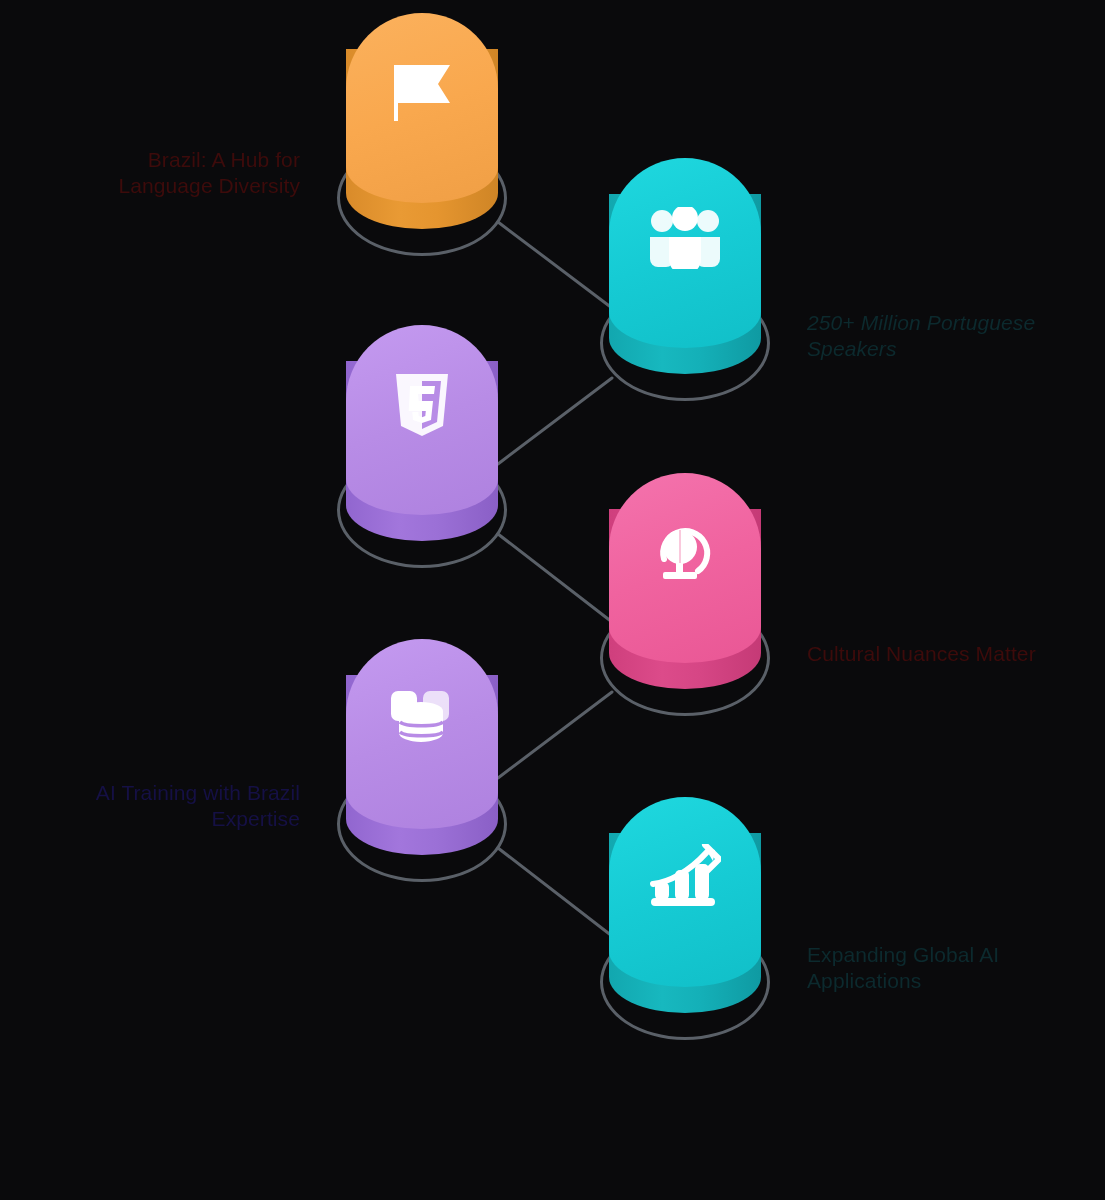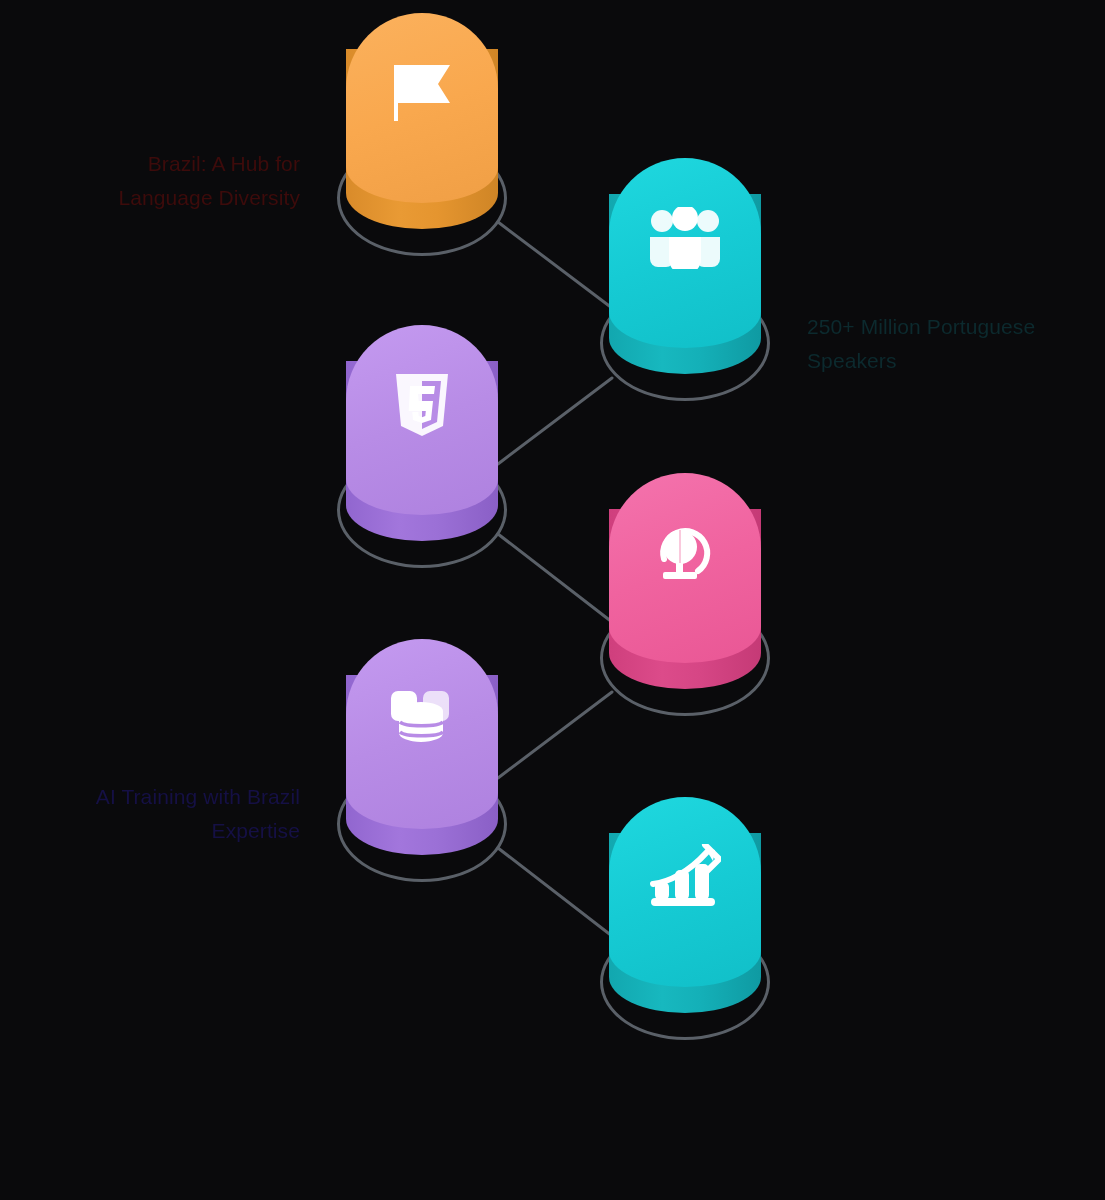--- a/index.html
+++ b/index.html
@@ -54,21 +54,21 @@
   .c-purple .body { background: linear-gradient(90deg,#9166cf 0%,#a276dc 35%,#9b70d6 60%,#8a5fc6 100%); }
   .c-purple .top  { background: linear-gradient(160deg,#c49af0 0%,#b88ce6 50%,#ae81df 100%); }
 
   .c-pink .body { background: linear-gradient(90deg,#cf3f7d 0%,#dc4b8a 35%,#d64685 60%,#c53a76 100%); }
   .c-pink .top  { background: linear-gradient(160deg,#f473ad 0%,#f0639f 50%,#e95795 100%); }
 
   .label {
     position: absolute;
     z-index: 5;
     font-size: 21px;
-    line-height: 34px;
+    line-height: 26px;
     letter-spacing: .1px;
   }
   .label.left  { text-align: right; }
   .label.right { text-align: left; }
 
   .t-red   { color: #3d0b0b; }
   .t-navy  { color: #151045; }
   .t-teal  { color: #0c2a2e; }
 </style>
 </head>
@@ -118,21 +118,21 @@
           <circle cx="14" cy="14" r="11" fill="#ffffff" opacity=".92"></circle>
           <circle cx="60" cy="14" r="11" fill="#ffffff" opacity=".92"></circle>
           <path fill="#ffffff" opacity=".92" d="M2 30h24v22a8 8 0 0 1-8 8h-8a8 8 0 0 1-8-8z"></path>
           <path fill="#ffffff" opacity=".92" d="M48 30h24v22a8 8 0 0 1-8 8h-8a8 8 0 0 1-8-8z"></path>
           <circle cx="37" cy="11" r="13" fill="#ffffff"></circle>
           <path fill="#ffffff" d="M21 30h32v22a16 16 0 0 1-16 16 16 16 0 0 1-16-16z"></path>
         </svg>
       </div>
     </div>
   </div>
-  <div class="label right t-teal" style="left:807px; top:310px; width:270px;">
+  <div class="label right t-teal" style="left:807px; top:310px; width:270px;font-style:italic;">
     <span>250+ Million Portuguese Speakers</span>
   </div>
 
   <div class="node" style="left:346px; top:325px;">
     <div class="cyl c-purple">
       <div class="body"></div>
       <div class="top"></div>
       <div class="glyph">
         <svg width="56" height="66" viewBox="0 0 56 66">
           <path fill="#ffffff" opacity=".93" d="M2 2h52l-5 52-21 10-21-10z"></path>
@@ -150,20 +150,23 @@
       <div class="glyph">
         <svg width="66" height="64" viewBox="0 0 66 64">
           <path d="M12 38a22 22 0 1 1 34 12" fill="none" stroke="#ffffff" stroke-width="6" stroke-linecap="round"></path>
           <circle cx="28" cy="26" r="17" fill="#ffffff"></circle>
           <path d="M28 9v34" stroke="#f0639f" stroke-width="2" opacity=".35" fill="none"></path>
           <rect x="24" y="42" width="7" height="10" fill="#ffffff"></rect>
           <rect x="11" y="51" width="34" height="7" rx="2" fill="#ffffff"></rect>
         </svg>
       </div>
     </div>
+  </div>
+  <div class="label right t-red" style="left:807px; top:641px; width:280px;">
+    <span>Cultural Nuances Matter</span>
   </div>
 
   <div class="node" style="left:346px; top:639px;">
     <div class="cyl c-purple">
       <div class="body"></div>
       <div class="top"></div>
       <div class="glyph">
         <svg width="68" height="60" viewBox="0 0 68 60">
           <rect x="3" y="2" width="26" height="30" rx="7" fill="#ffffff"></rect>
           <rect x="35" y="2" width="26" height="30" rx="7" fill="#ffffff" opacity=".72"></rect>
@@ -190,14 +193,17 @@
           <path fill="#ffffff" d="M46 6h16v8H46z" opacity="0"></path>
           <path fill="#ffffff" d="M56 4l10 2-2 11z"></path>
           <rect x="6" y="38" width="14" height="18" rx="5" fill="#ffffff"></rect>
           <rect x="26" y="26" width="14" height="30" rx="5" fill="#ffffff"></rect>
           <rect x="46" y="20" width="14" height="36" rx="5" fill="#ffffff"></rect>
           <rect x="2" y="54" width="64" height="8" rx="4" fill="#ffffff"></rect>
         </svg>
       </div>
     </div>
   </div>
+  <div class="label right t-teal" style="left:807px; top:942px; width:260px;">
+    <span>Expanding Global AI Applications</span>
+  </div>
 
 </div>
 
 </body></html>

